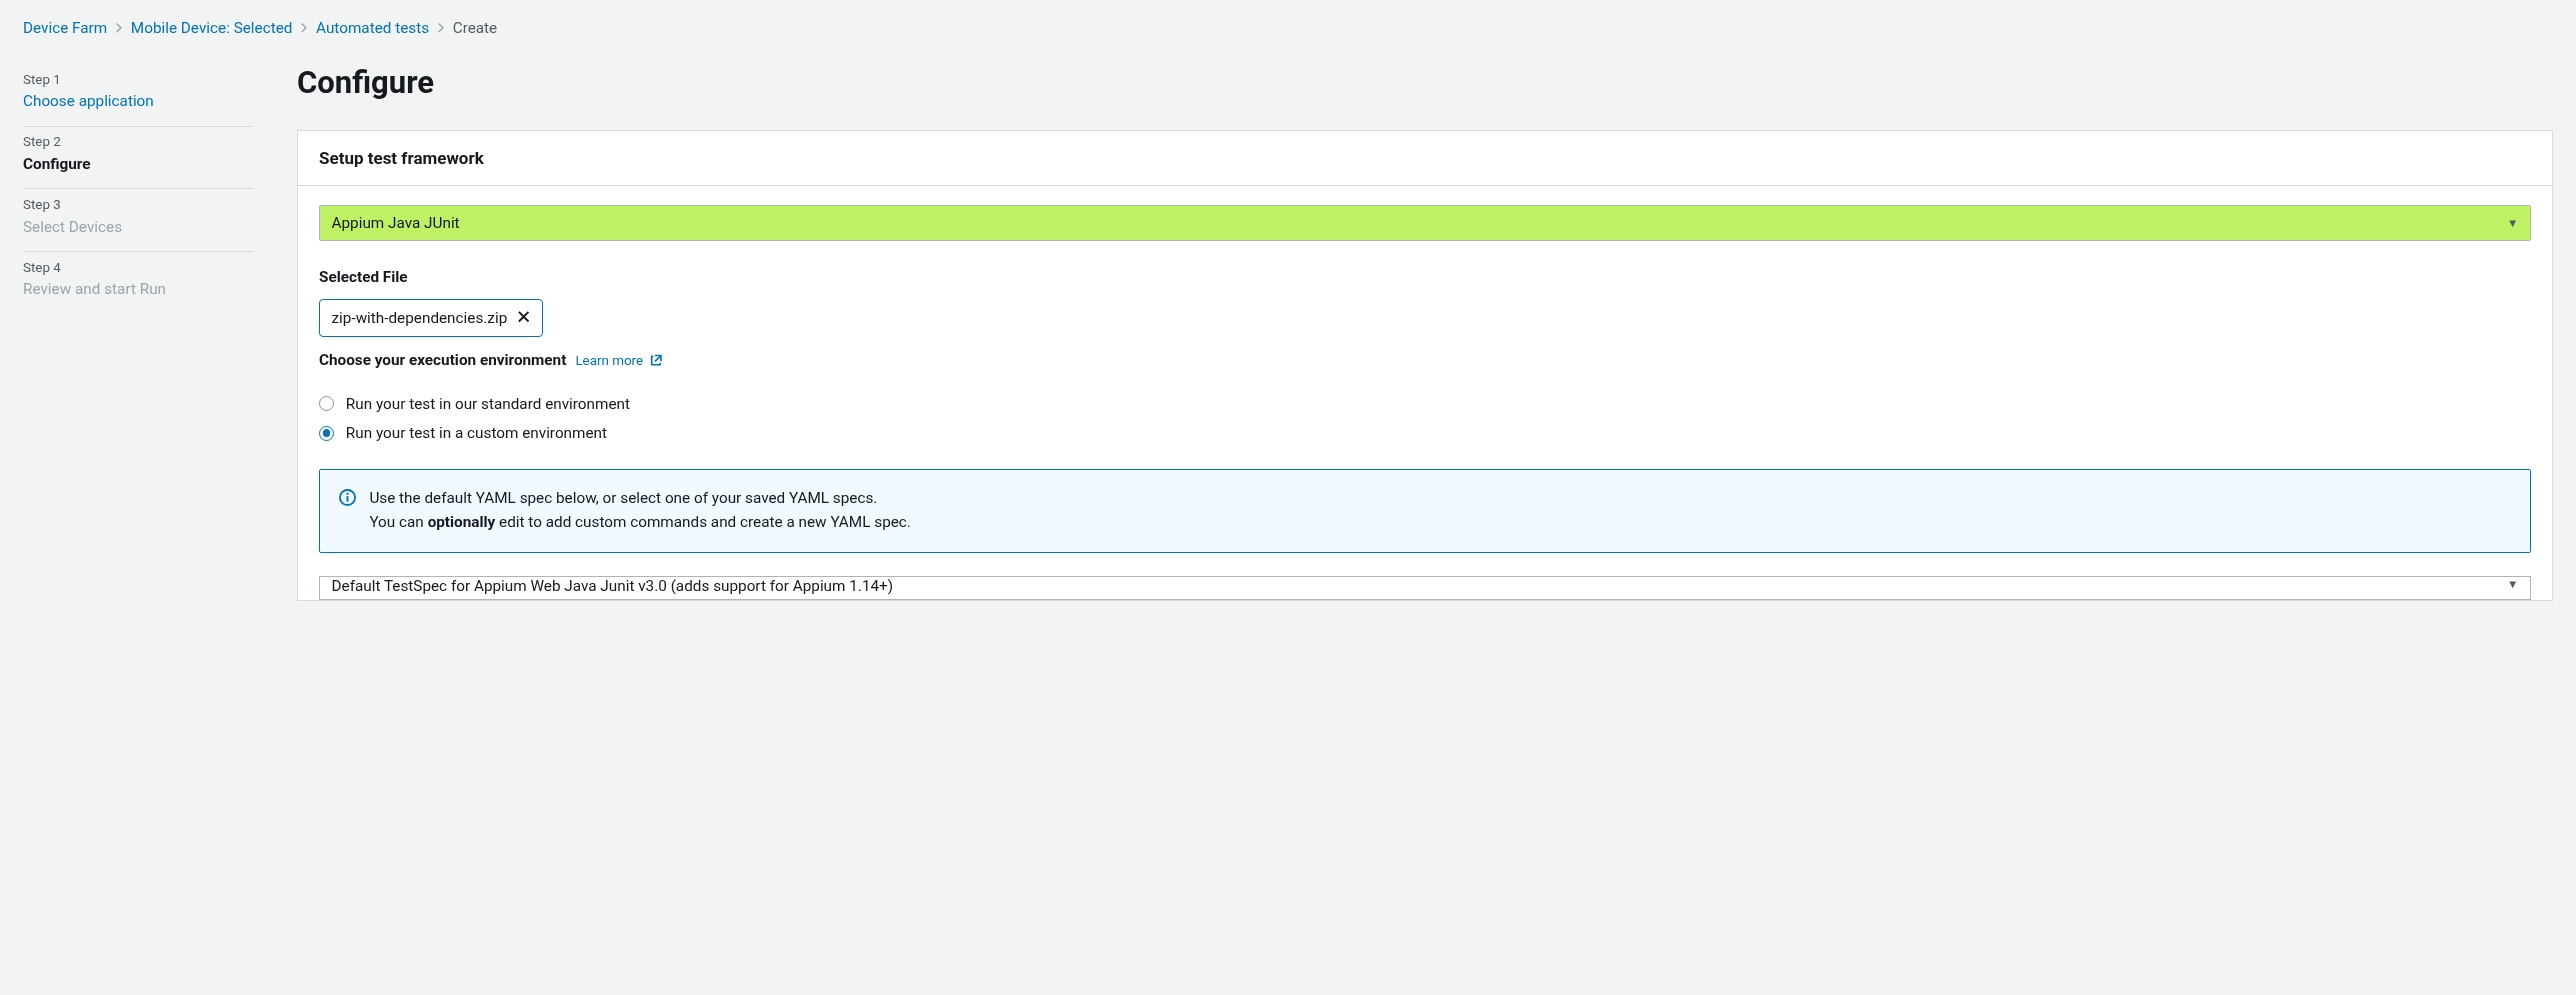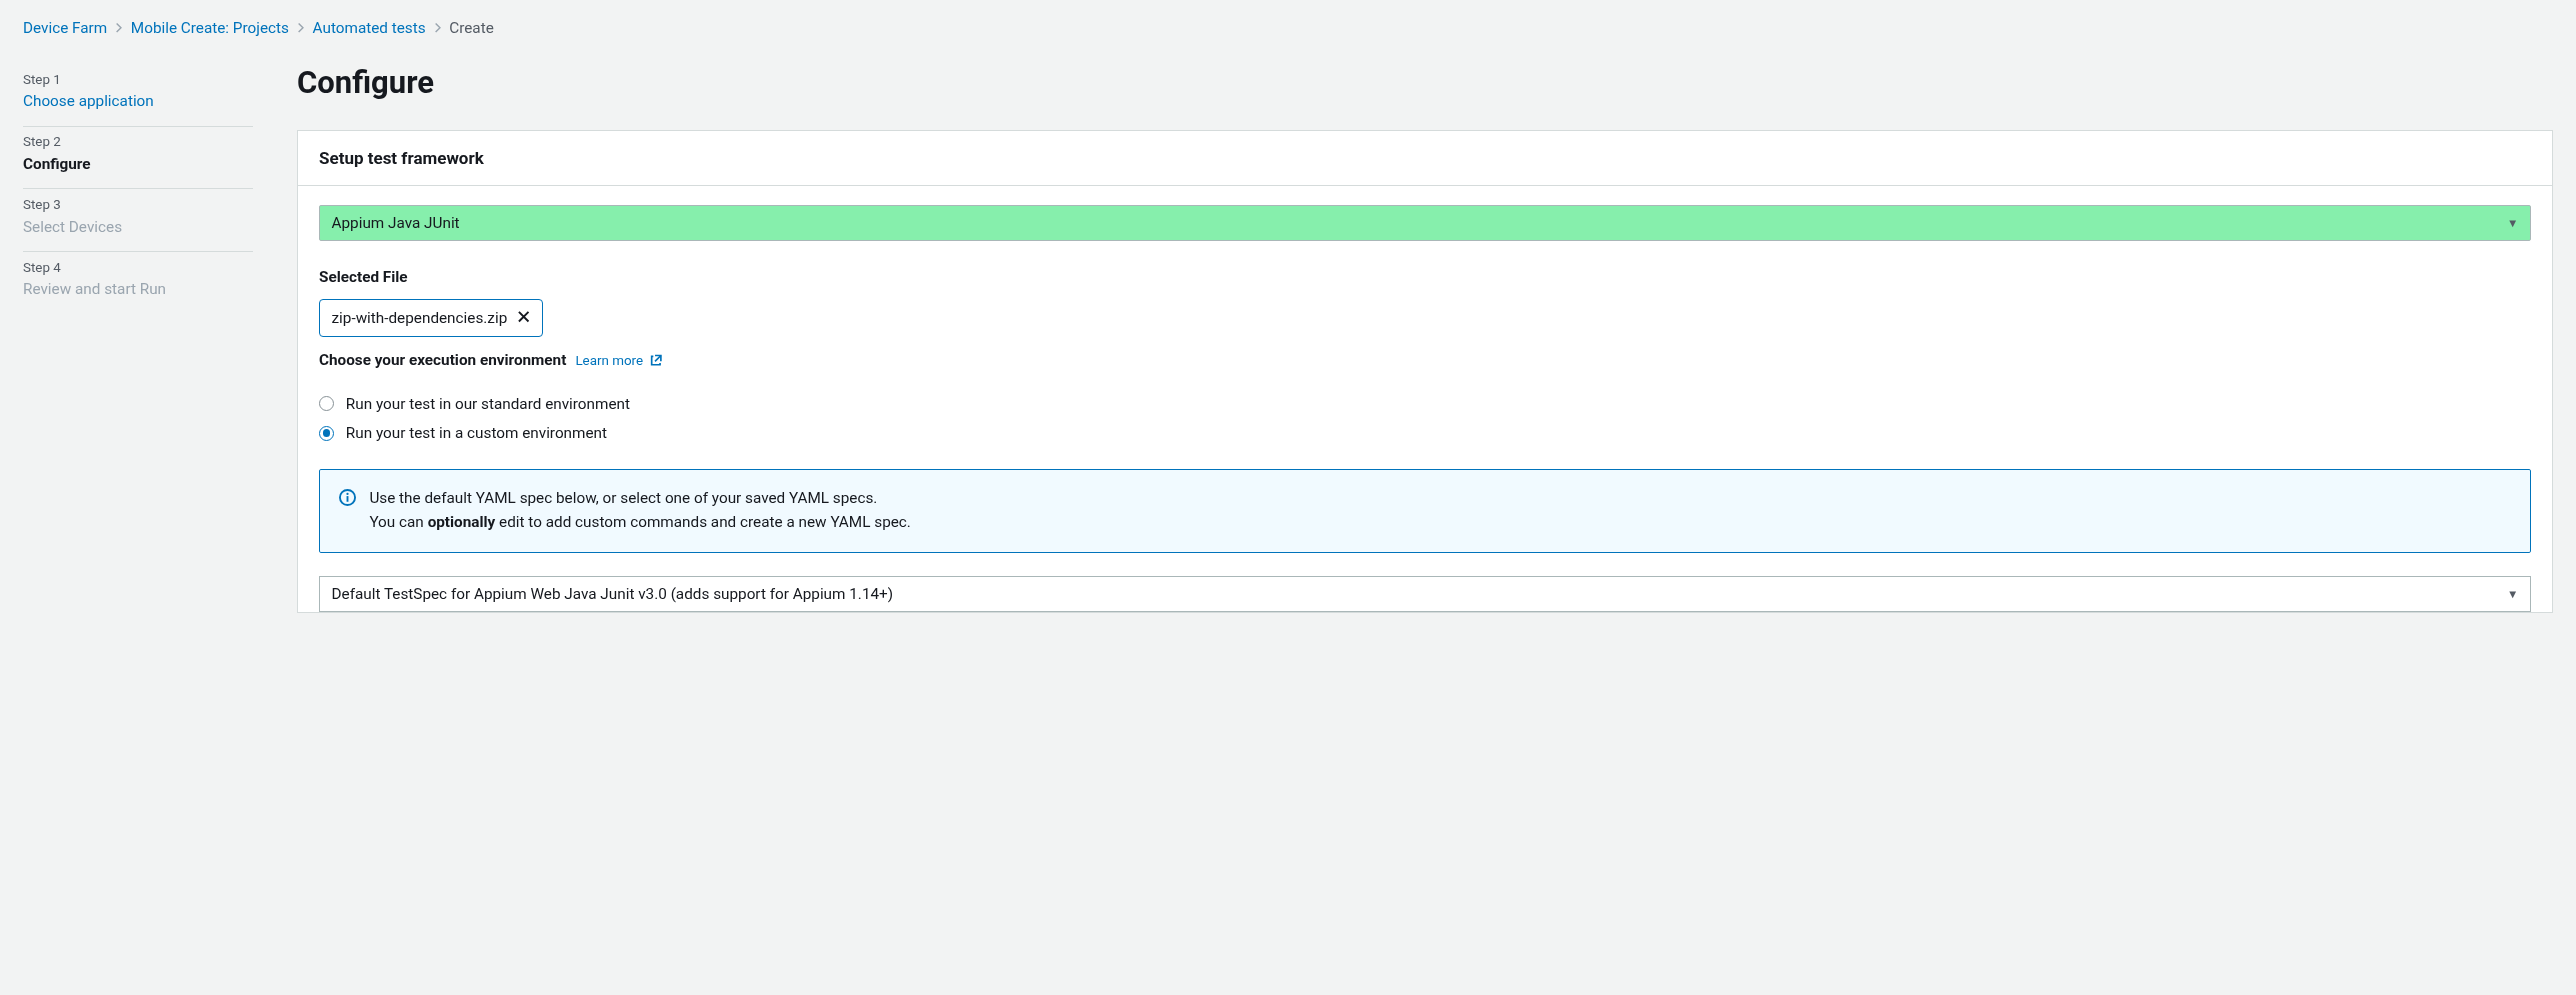--- a/index.html
+++ b/index.html
@@ -87,21 +87,21 @@
       color: #16191f;
     }
     .panel-body {
       padding: 19px 21px 0 21px;
     }
     .select {
       width: 100%;
       height: 36px;
       border: 1px solid #aab7b8;
       border-radius: 1.9px;
-      background: #86efac;
+      background: #bef264;
       display: flex;
       align-items: center;
       justify-content: space-between;
       padding: 0 11.5px;
       font-size: 15.3px;
       color: #16191f;
       cursor: pointer;
       margin-bottom: 27px;
     }
     .select-caret {
@@ -197,44 +197,43 @@
     .info-text {
       font-size: 15.3px;
       color: #16191f;
       line-height: 1.55;
     }
     .info-text b {
       font-weight: 700;
     }
     .select2 {
       width: 100%;
-      height: 36px;
+      height: 24px;
       border: 1px solid #aab7b8;
       border-radius: 0;
       background: #fff;
       display: flex;
-      align-items: center;
       justify-content: space-between;
       padding: 0 11.5px;
       font-size: 15.3px;
       color: #16191f;
       cursor: pointer;
     }
   </style>
 </head>
 <body>
 
 <nav class="breadcrumb">
   <a href="#">Device Farm</a>
   <span class="bc-sep">
     <svg width="9.6" height="11.5" viewBox="0 0 10 16">
         <path d="M2 2 L8 8 L2 14" stroke="#9aa5af" stroke-width="2" fill="none"></path>
       </svg>
   </span>
-  <a href="#">Mobile Create: Projects</a>
+  <a href="#">Mobile Device: Selected</a>
   <span class="bc-sep">
     <svg width="9.6" height="11.5" viewBox="0 0 10 16">
         <path d="M2 2 L8 8 L2 14" stroke="#9aa5af" stroke-width="2" fill="none"></path>
       </svg>
   </span>
   <a href="#">Automated tests</a>
   <span class="bc-sep">
     <svg width="9.6" height="11.5" viewBox="0 0 10 16">
         <path d="M2 2 L8 8 L2 14" stroke="#9aa5af" stroke-width="2" fill="none"></path>
       </svg>

